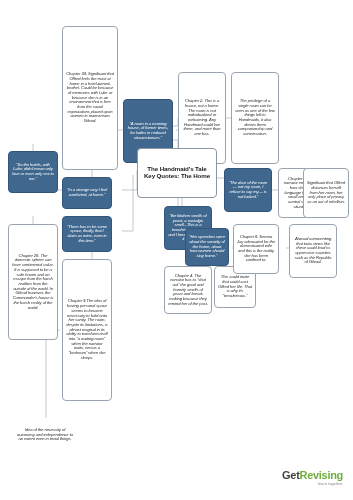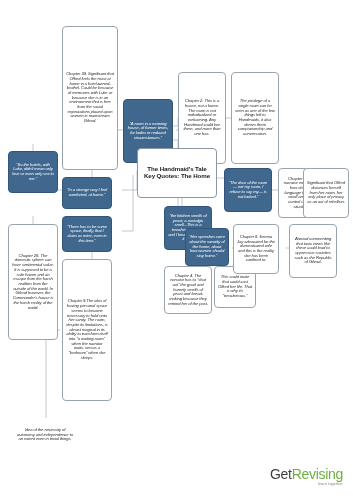--- a/index.html
+++ b/index.html
@@ -35,21 +35,21 @@
     color:#1b1b1b;font-weight:bold;font-size:6.2px;font-style:normal;
     line-height:1.25;
   }
   .title-node .txt{padding:2px 4px;}
 
   
   #logo{
     position:absolute;right:10px;bottom:14px;text-align:right;
   }
   #logo .brand{
-    font-size:14px;font-weight:normal;color:#3f3f3f;letter-spacing:-0.3px;
+    font-size:11px;font-weight:bold;color:#3f3f3f;letter-spacing:-0.3px;
     line-height:1;
   }
   #logo .brand .rev{color:#6fae3f;}
   #logo .tag{
     font-size:3.6px;color:#7a7a7a;letter-spacing:0.2px;margin-top:1px;
   }
 </style>
 </head>
 <body>
 

